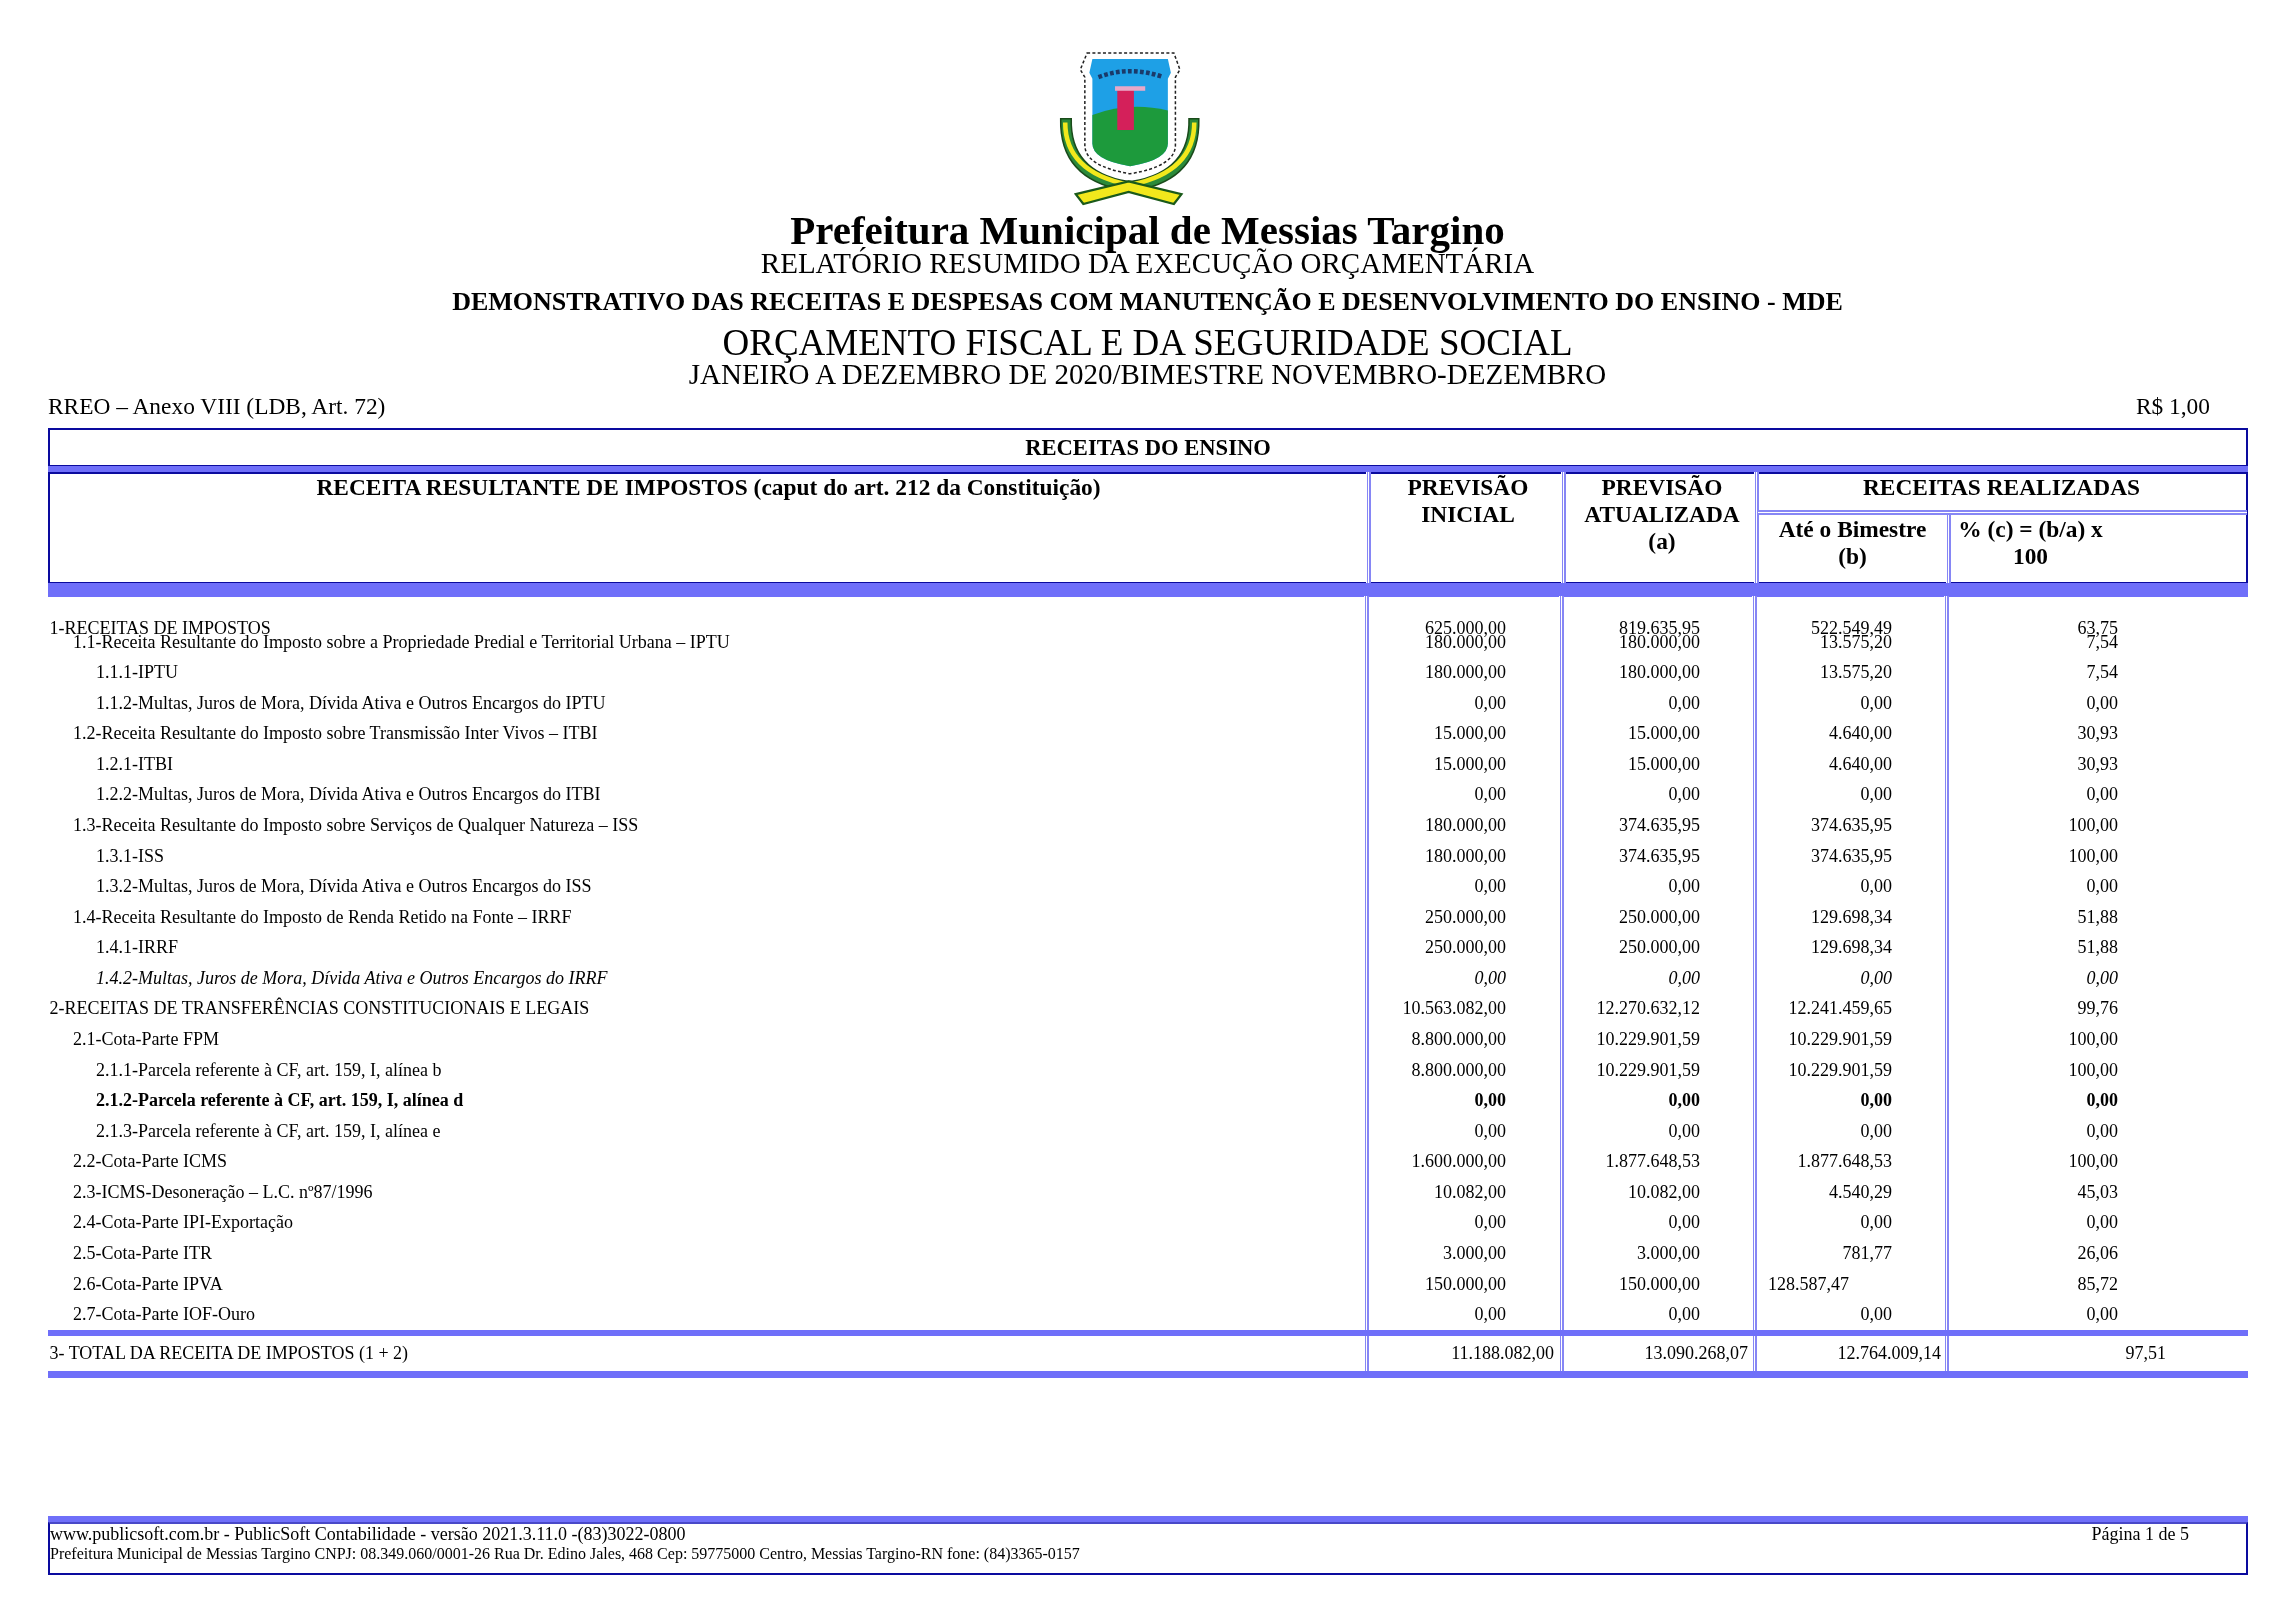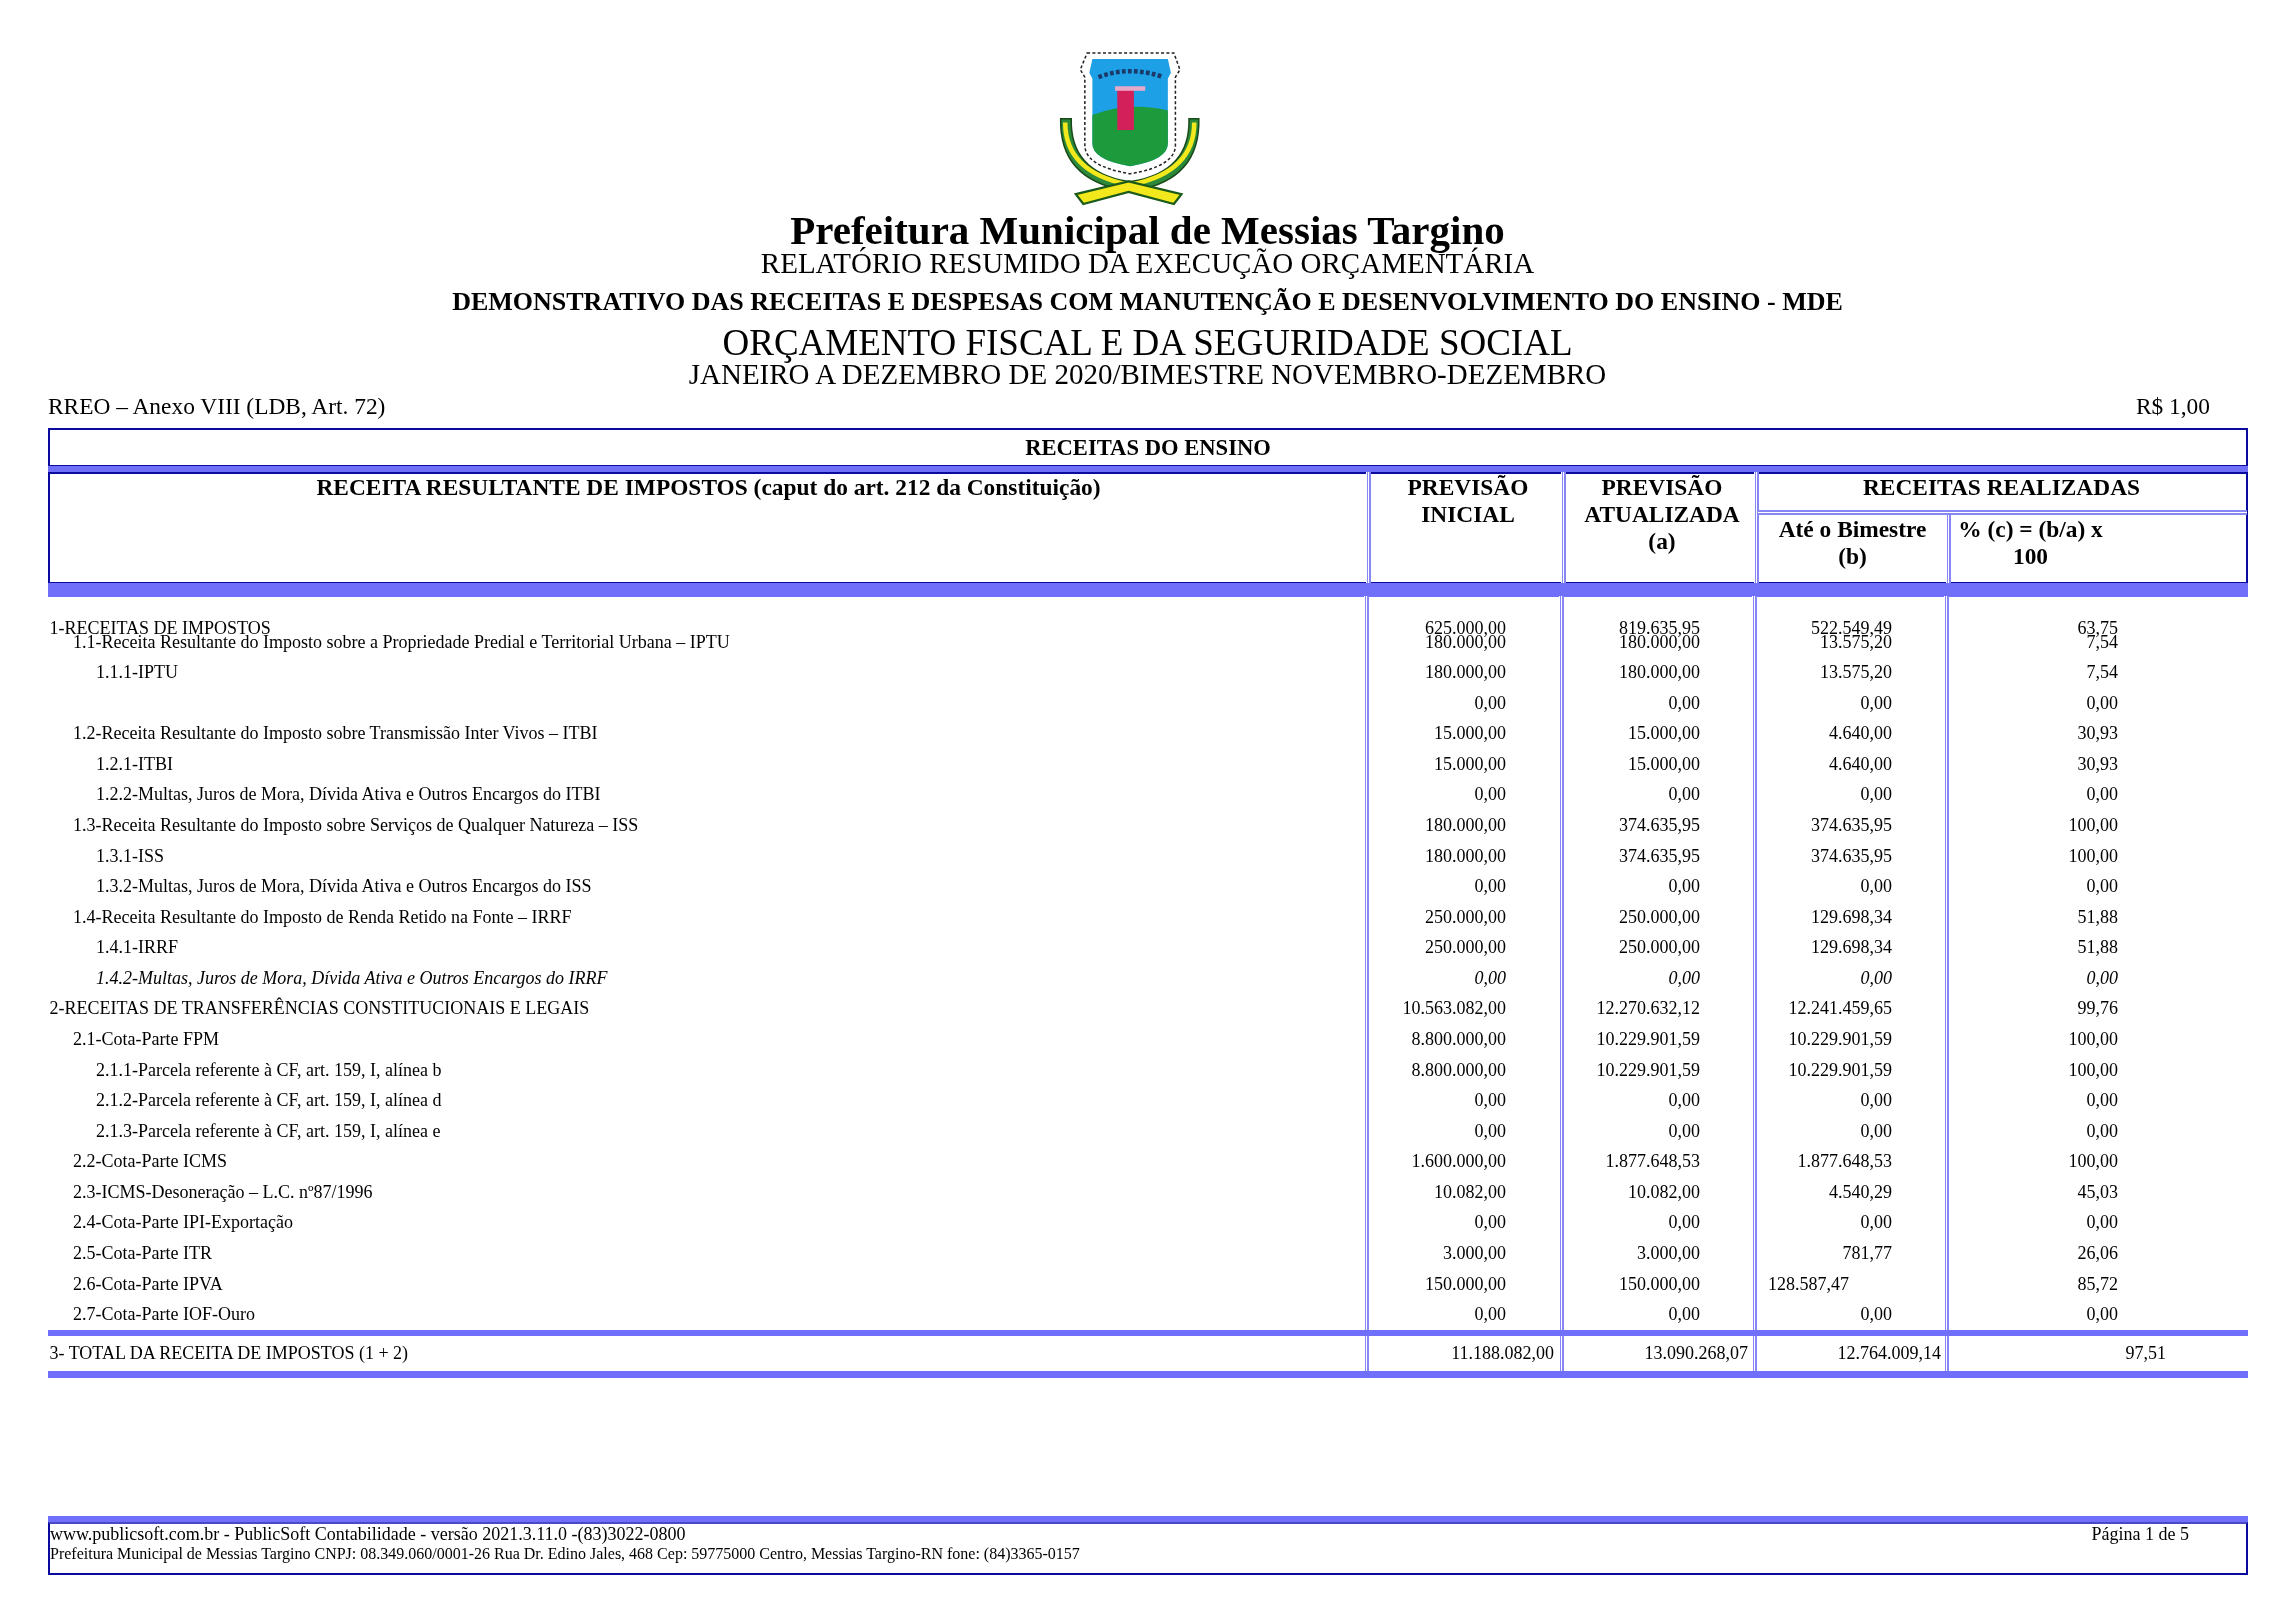--- a/index.html
+++ b/index.html
@@ -129,20 +129,21 @@
       <span class="num n4" style="left: 1885px;">7,54</span>
     </div>
     <div class="row" style="top: 61px;">
       <span class="lbl" style="left: 48px;">1.1.1-IPTU</span>
       <span class="num n1" style="left: 1269px;">180.000,00</span>
       <span class="num n2" style="left: 1463px;">180.000,00</span>
       <span class="num n3" style="left: 1655px;">13.575,20</span>
       <span class="num n4" style="left: 1885px;">7,54</span>
     </div>
     <div class="row" style="top: 92px;">
+      <span class="lbl" style="left: 48px;">1.1.2-Multas, Juros de Mora, Dívida Ativa e Outros Encargos do IPTU</span>
       <span class="num n1" style="left: 1269px;">0,00</span>
       <span class="num n2" style="left: 1463px;">0,00</span>
       <span class="num n3" style="left: 1655px;">0,00</span>
       <span class="num n4" style="left: 1885px;">0,00</span>
     </div>
     <div class="row" style="top: 122px;">
       <span class="lbl" style="left: 25px;">1.2-Receita Resultante do Imposto sobre Transmissão Inter Vivos – ITBI</span>
       <span class="num n1" style="left: 1269px;">15.000,00</span>
       <span class="num n2" style="left: 1463px;">15.000,00</span>
       <span class="num n3" style="left: 1655px;">4.640,00</span>
@@ -218,21 +219,21 @@
       <span class="num n3" style="left: 1655px;">10.229.901,59</span>
       <span class="num n4" style="left: 1885px;">100,00</span>
     </div>
     <div class="row" style="top: 459px;">
       <span class="lbl" style="left: 48px;">2.1.1-Parcela referente à CF, art. 159, I, alínea b</span>
       <span class="num n1" style="left: 1269px;">8.800.000,00</span>
       <span class="num n2" style="left: 1463px;">10.229.901,59</span>
       <span class="num n3" style="left: 1655px;">10.229.901,59</span>
       <span class="num n4" style="left: 1885px;">100,00</span>
     </div>
-    <div class="row" style="top: 489px;">
+    <div class="row" style="top: 489px; font-weight: bold;">
       <span class="lbl" style="left: 48px;">2.1.2-Parcela referente à CF, art. 159, I, alínea d</span>
       <span class="num n1" style="left: 1269px;">0,00</span>
       <span class="num n2" style="left: 1463px;">0,00</span>
       <span class="num n3" style="left: 1655px;">0,00</span>
       <span class="num n4" style="left: 1885px;">0,00</span>
     </div>
     <div class="row" style="top: 520px;">
       <span class="lbl" style="left: 48px;">2.1.3-Parcela referente à CF, art. 159, I, alínea e</span>
       <span class="num n1" style="left: 1269px;">0,00</span>
       <span class="num n2" style="left: 1463px;">0,00</span>

